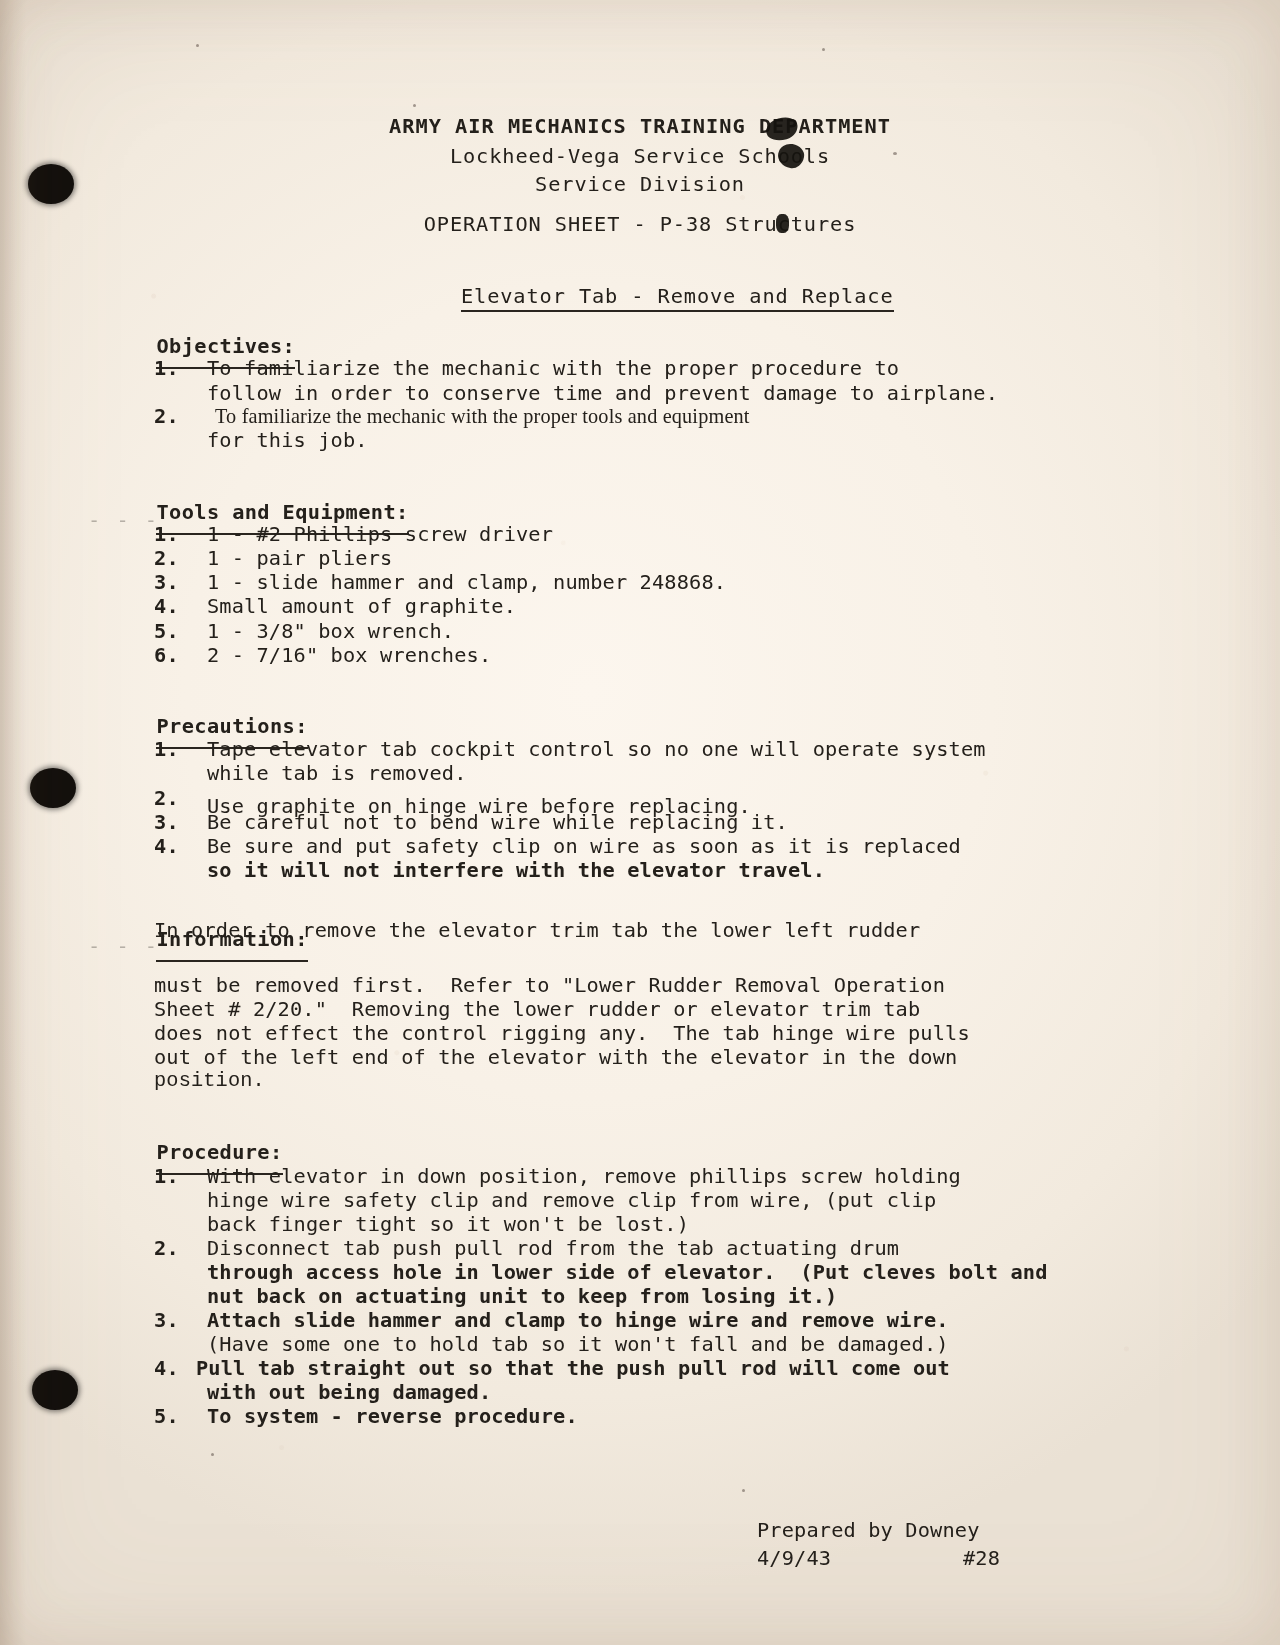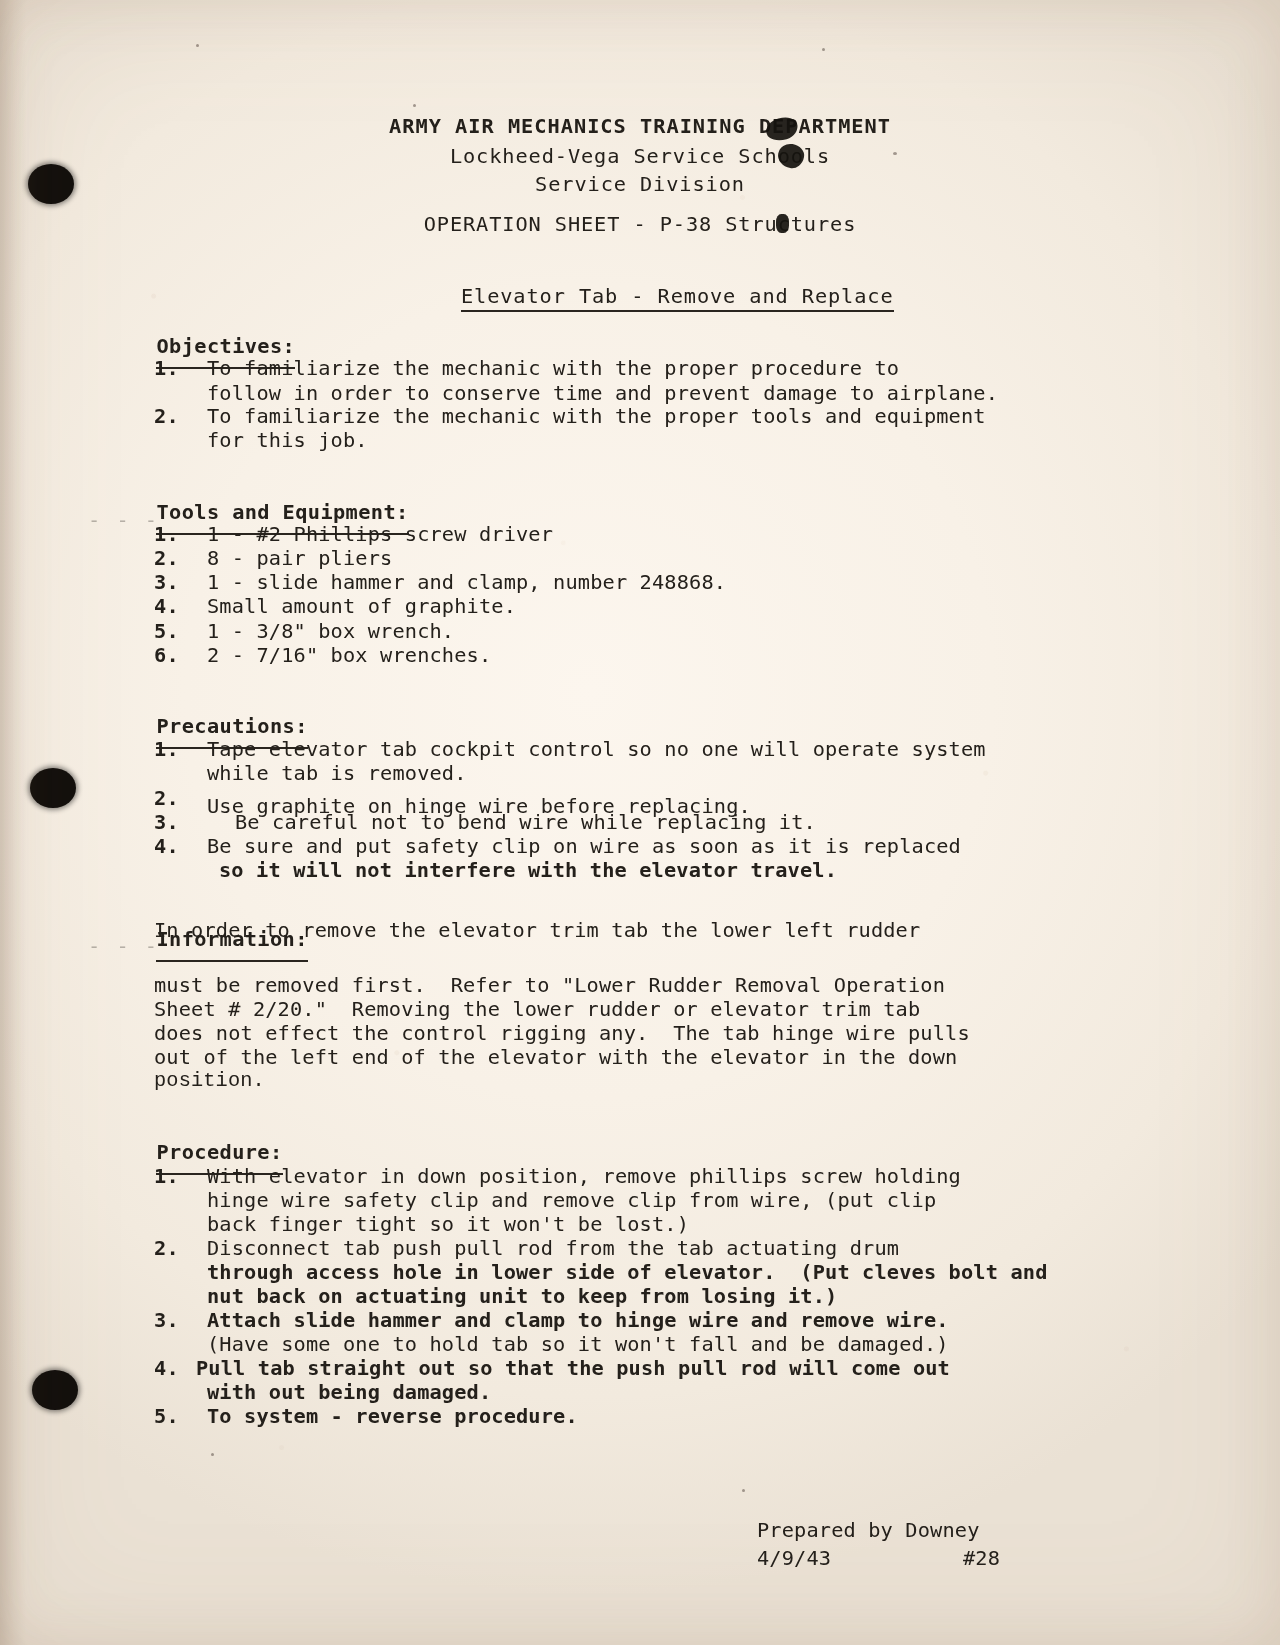--- a/index.html
+++ b/index.html
@@ -168,34 +168,34 @@
 
     <div class="line" style="left:82px; top:310px;">
       <span class="section-head">Objectives:</span>
     </div>
 
     <div class="line num bold-ish" style="left:154px; top:356px;">1.</div>
     <div class="line bodytext" style="left:207px; top:356px;">To familiarize the mechanic with the proper procedure to</div>
     <div class="line bodytext" style="left:207px; top:381px;text-align:right;">follow in order to conserve time and prevent damage to airplane.</div>
 
     <div class="line num bold-ish" style="left:154px; top:404px;">2.</div>
-    <div class="line bodytext" style="left:207px; top:404px;">To familiarize the mechanic with the proper tools and equipment</div>
+    <div class="line bodytext" style="left:215px; top:404px;font-family:Liberation Serif, serif;">To familiarize the mechanic with the proper tools and equipment</div>
     <div class="line bodytext" style="left:207px; top:428px;">for this job.</div>
 
     <div class="line" style="left:82px; top:476px;">
       <span class="section-head">Tools and Equipment:</span>
     </div>
 
     <div class="line faint" style="left:88px; top:508px;">- - -</div>
 
     <div class="line num bold-ish" style="left:154px; top:522px;">1.</div>
     <div class="line bodytext" style="left:207px; top:522px;">1 - #2 Phillips screw driver</div>
 
     <div class="line num bold-ish" style="left:154px; top:546px;">2.</div>
-    <div class="line bodytext" style="left:207px; top:546px;">8 - pair pliers</div>
+    <div class="line bodytext" style="left:207px; top:546px;">1 - pair pliers</div>
 
     <div class="line num bold-ish" style="left:154px; top:570px;">3.</div>
     <div class="line bodytext" style="left:207px; top:570px;">1 - slide hammer and clamp, number 248868.</div>
 
     <div class="line num bold-ish" style="left:154px; top:594px;">4.</div>
     <div class="line bodytext" style="left:207px; top:594px;">Small amount of graphite.</div>
 
     <div class="line num bold-ish" style="left:154px; top:619px;">5.</div>
     <div class="line bodytext" style="left:207px; top:619px;">1 - 3/8" box wrench.</div>
 
@@ -207,25 +207,25 @@
     </div>
 
     <div class="line num bold-ish" style="left:154px; top:737px;">1.</div>
     <div class="line bodytext" style="left:207px; top:737px;">Tape elevator tab cockpit control so no one will operate system</div>
     <div class="line bodytext" style="left:207px; top:761px;">while tab is removed.</div>
 
     <div class="line num bold-ish" style="left:154px; top:786px;">2.</div>
     <div class="line bodytext" style="left:207px; top:786px;margin-top:8px;">Use graphite on hinge wire before replacing.</div>
 
     <div class="line num bold-ish" style="left:154px; top:810px;">3.</div>
-    <div class="line bodytext" style="left:207px; top:810px;margin-left:28px;">Be careful not to bend wire while replacing it.</div>
+    <div class="line bodytext" style="left:207px; top:810px;">Be careful not to bend wire while replacing it.</div>
 
     <div class="line num bold-ish" style="left:154px; top:834px;">4.</div>
     <div class="line bodytext" style="left:207px; top:834px;">Be sure and put safety clip on wire as soon as it is replaced</div>
-    <div class="line bodytext bold-ish" style="left:207px; top:858px;margin-left:12px;">so it will not interfere with the elevator travel.</div>
+    <div class="line bodytext bold-ish" style="left:207px; top:858px;">so it will not interfere with the elevator travel.</div>
 
     <div class="line" style="left:82px; top:903px;">
       <span class="section-head">Information:</span>
     </div>
 
     <div class="line faint" style="left:88px; top:934px;">- - -</div>
 
     <div class="line bodytext" style="left:154px; top:918px;">In order to remove the elevator trim tab the lower left rudder</div>
     <div class="line bodytext" style="left:154px; top:973px;">must be removed first.  Refer to "Lower Rudder Removal Operation</div>
     <div class="line bodytext" style="left:154px; top:997px;">Sheet # 2/20."  Removing the lower rudder or elevator trim tab</div>

